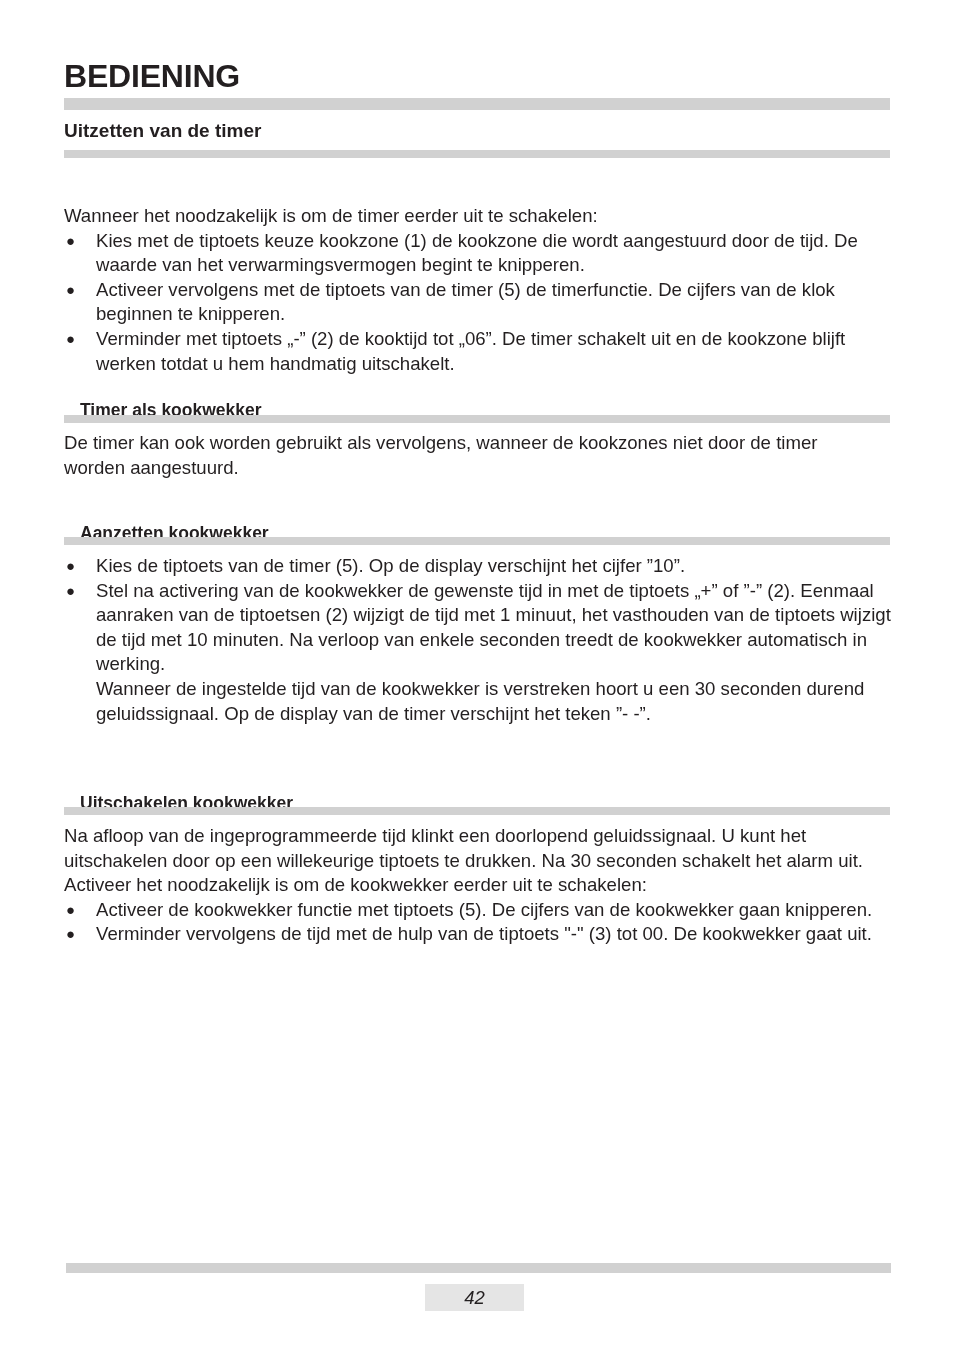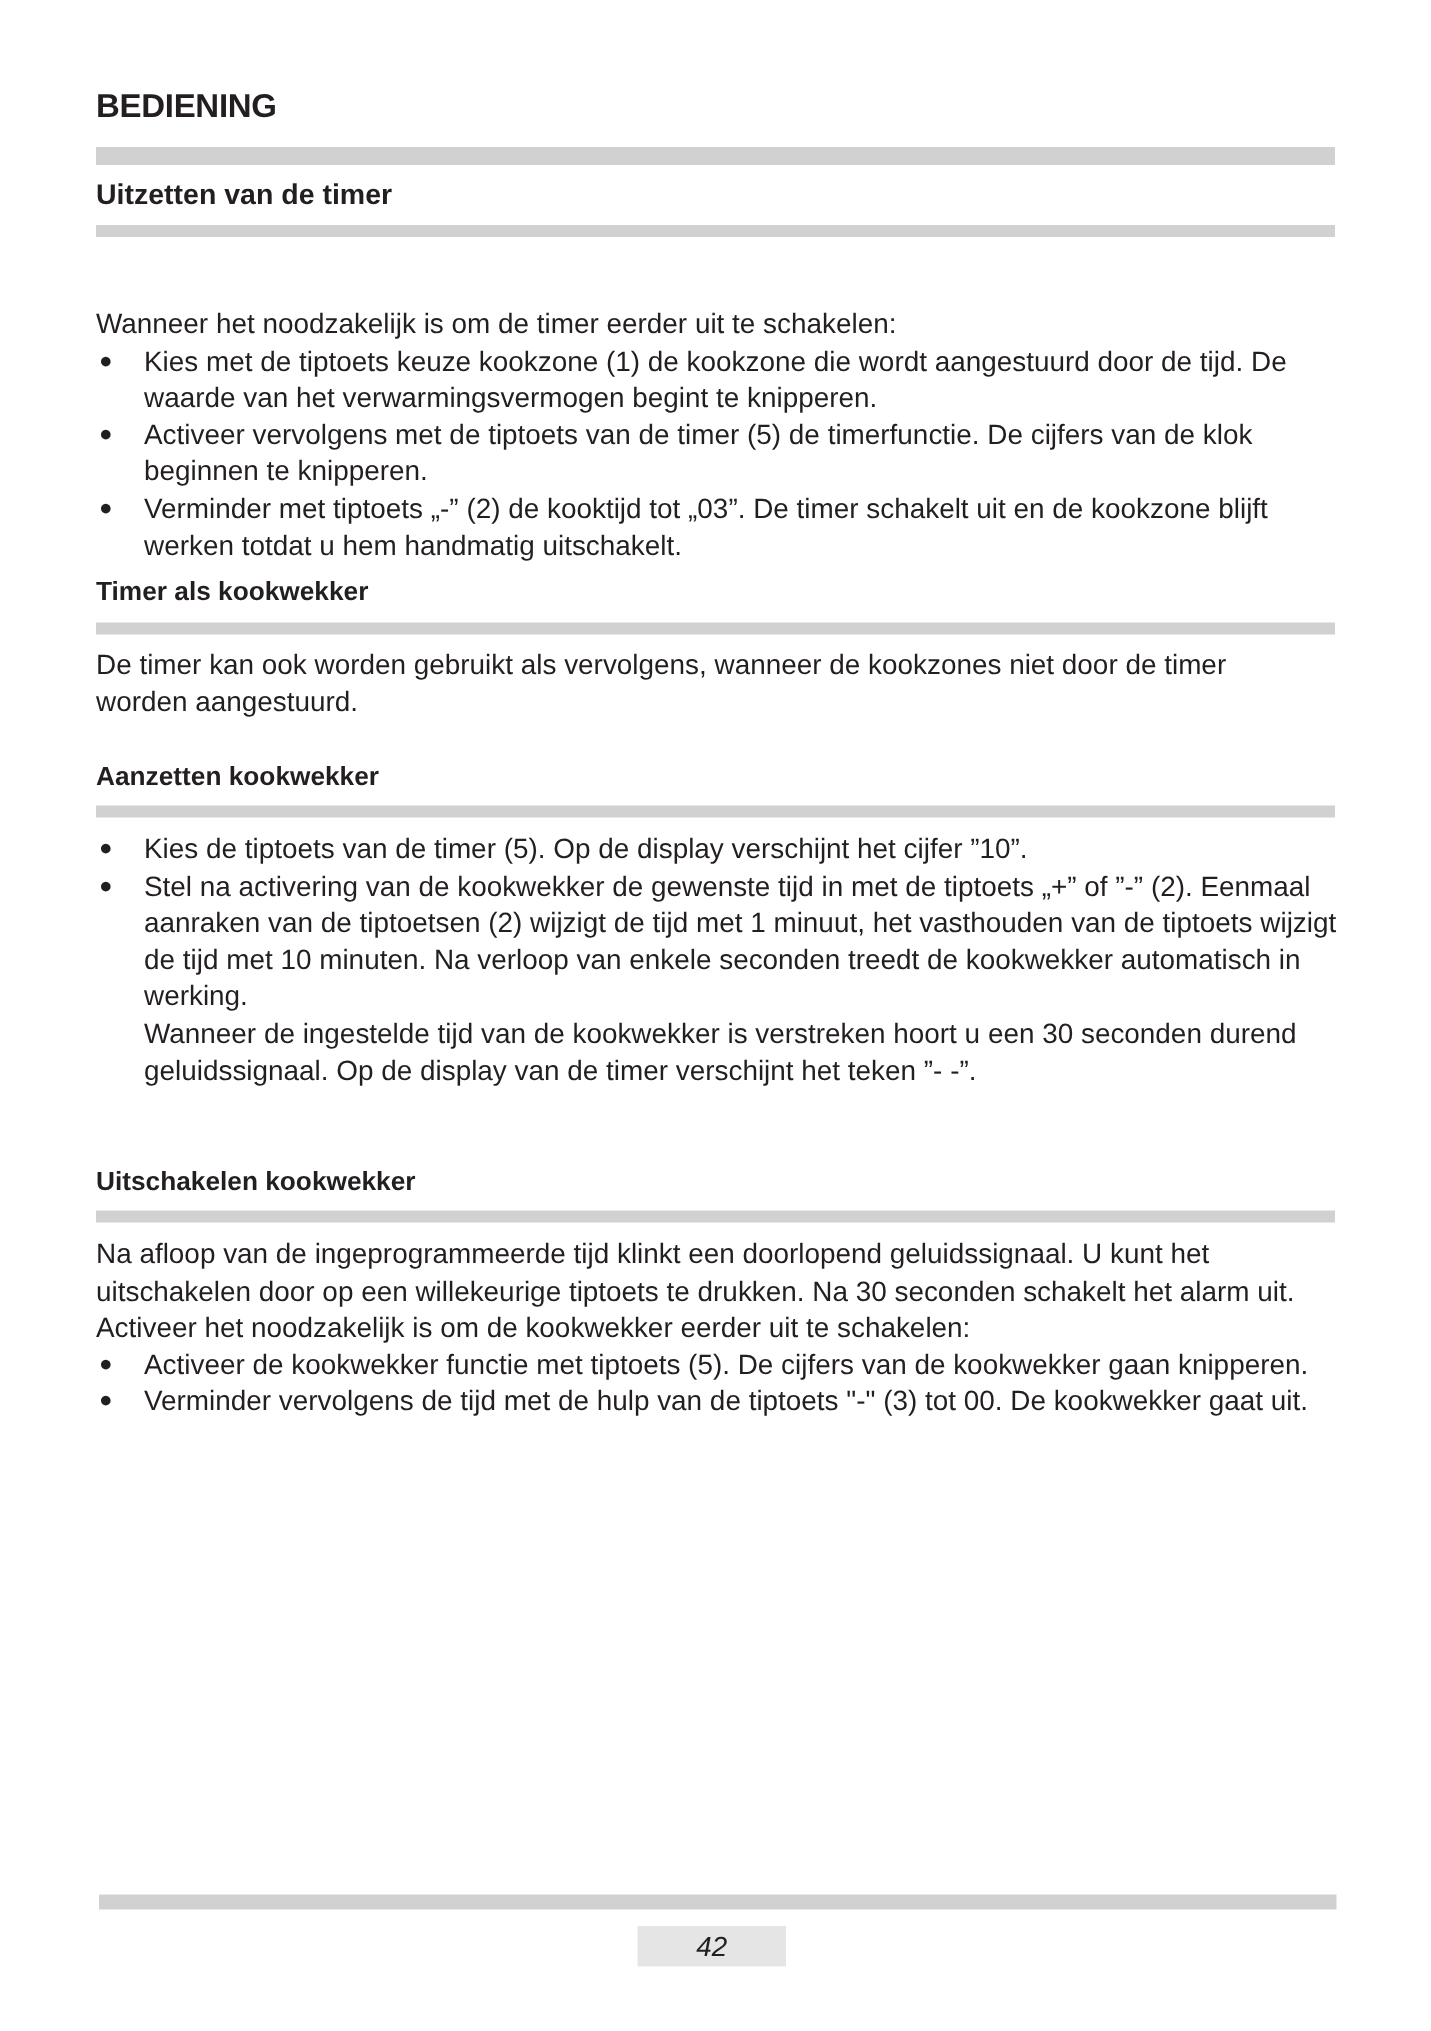--- a/index.html
+++ b/index.html
@@ -1,21 +1,21 @@
 <!DOCTYPE html>
 <html><head>
 <meta charset="utf-8">
 <style>
   html, body { margin: 0; padding: 0; background: #ffffff; }
   body { width: 954px; height: 1354px; position: relative; overflow: hidden;
          font-family: "Liberation Sans", sans-serif; color: #231f20; }
-  .page-title { position: absolute; left: 64px; top: 58px; font-size: 22px; font-weight: bold; margin: 0; letter-spacing: -0.2px; }
+  .page-title { position: absolute; left: 64px; top: 58px; font-size: 32px; font-weight: bold; margin: 0; letter-spacing: -0.2px; }
   .bar { position: absolute; left: 64px; width: 826px; background: #d1d1d1; }
   .h2 { position: absolute; left: 64px; font-size: 19px; font-weight: bold; margin: 0; }
-  .h3 { position: absolute; left: 64px; font-size: 17.5px; font-weight: bold; margin: 0; }
+  .h3 { position: absolute; left: 64px; font-size: 17.5px; font-weight: bold; margin: 16px; }
   .block { position: absolute; left: 64px; width: 830px; font-size: 18.6px; line-height: 24.6px; }
   .block p { margin: 0; }
   ul.bullets { list-style: none; margin: 0; padding: 0; }
   ul.bullets li { position: relative; padding-left: 32px; }
   ul.bullets li .dot { position: absolute; left: 2px; top: 0; font-size: 15px; }
   .pnum { position: absolute; left: 425px; top: 1284px; width: 99px; height: 27px; background: #e5e5e5;
           text-align: center; font-style: italic; font-size: 18.5px; line-height: 27px; }
 </style>
 </head>
 <body>
@@ -23,21 +23,21 @@
 <h1 class="page-title">BEDIENING</h1>
 <div class="bar" style="top:98px;height:12px;"></div>
 
 <h2 class="h2" style="top:120px;">Uitzetten van de timer</h2>
 <div class="bar" style="top:150px;height:8px;"></div>
 <div class="block" style="top:168px;margin-top:36px;">
   <p>Wanneer het noodzakelijk is om de timer eerder uit te schakelen:</p>
   <ul class="bullets">
     <li><span class="dot">●</span><span>Kies met de tiptoets keuze kookzone (1) de kookzone die wordt aangestuurd door de tijd. De waarde van het verwarmingsvermogen begint te knipperen.</span></li>
     <li><span class="dot">●</span><span>Activeer vervolgens met de tiptoets van de timer (5) de timerfunctie. De cijfers van de klok beginnen te knipperen.</span></li>
-    <li><span class="dot">●</span><span>Verminder met tiptoets „-” (2) de kooktijd tot „03”. De timer schakelt uit en de kookzone blijft werken totdat u hem handmatig uitschakelt.</span></li>
+    <li><span class="dot">●</span><span>Verminder met tiptoets „-” (2) de kooktijd tot „06”. De timer schakelt uit en de kookzone blijft werken totdat u hem handmatig uitschakelt.</span></li>
   </ul>
 </div>
 
 <h3 class="h3" style="top:384px;">Timer als kookwekker</h3>
 <div class="bar" style="top:415px;height:8px;"></div>
 <div class="block" style="top:431px;width:800px;">
   <p>De timer kan ook worden gebruikt als vervolgens, wanneer de kookzones niet door de timer worden aangestuurd.</p>
 </div>
 
 <h3 class="h3" style="top:507px;">Aanzetten kookwekker</h3>

